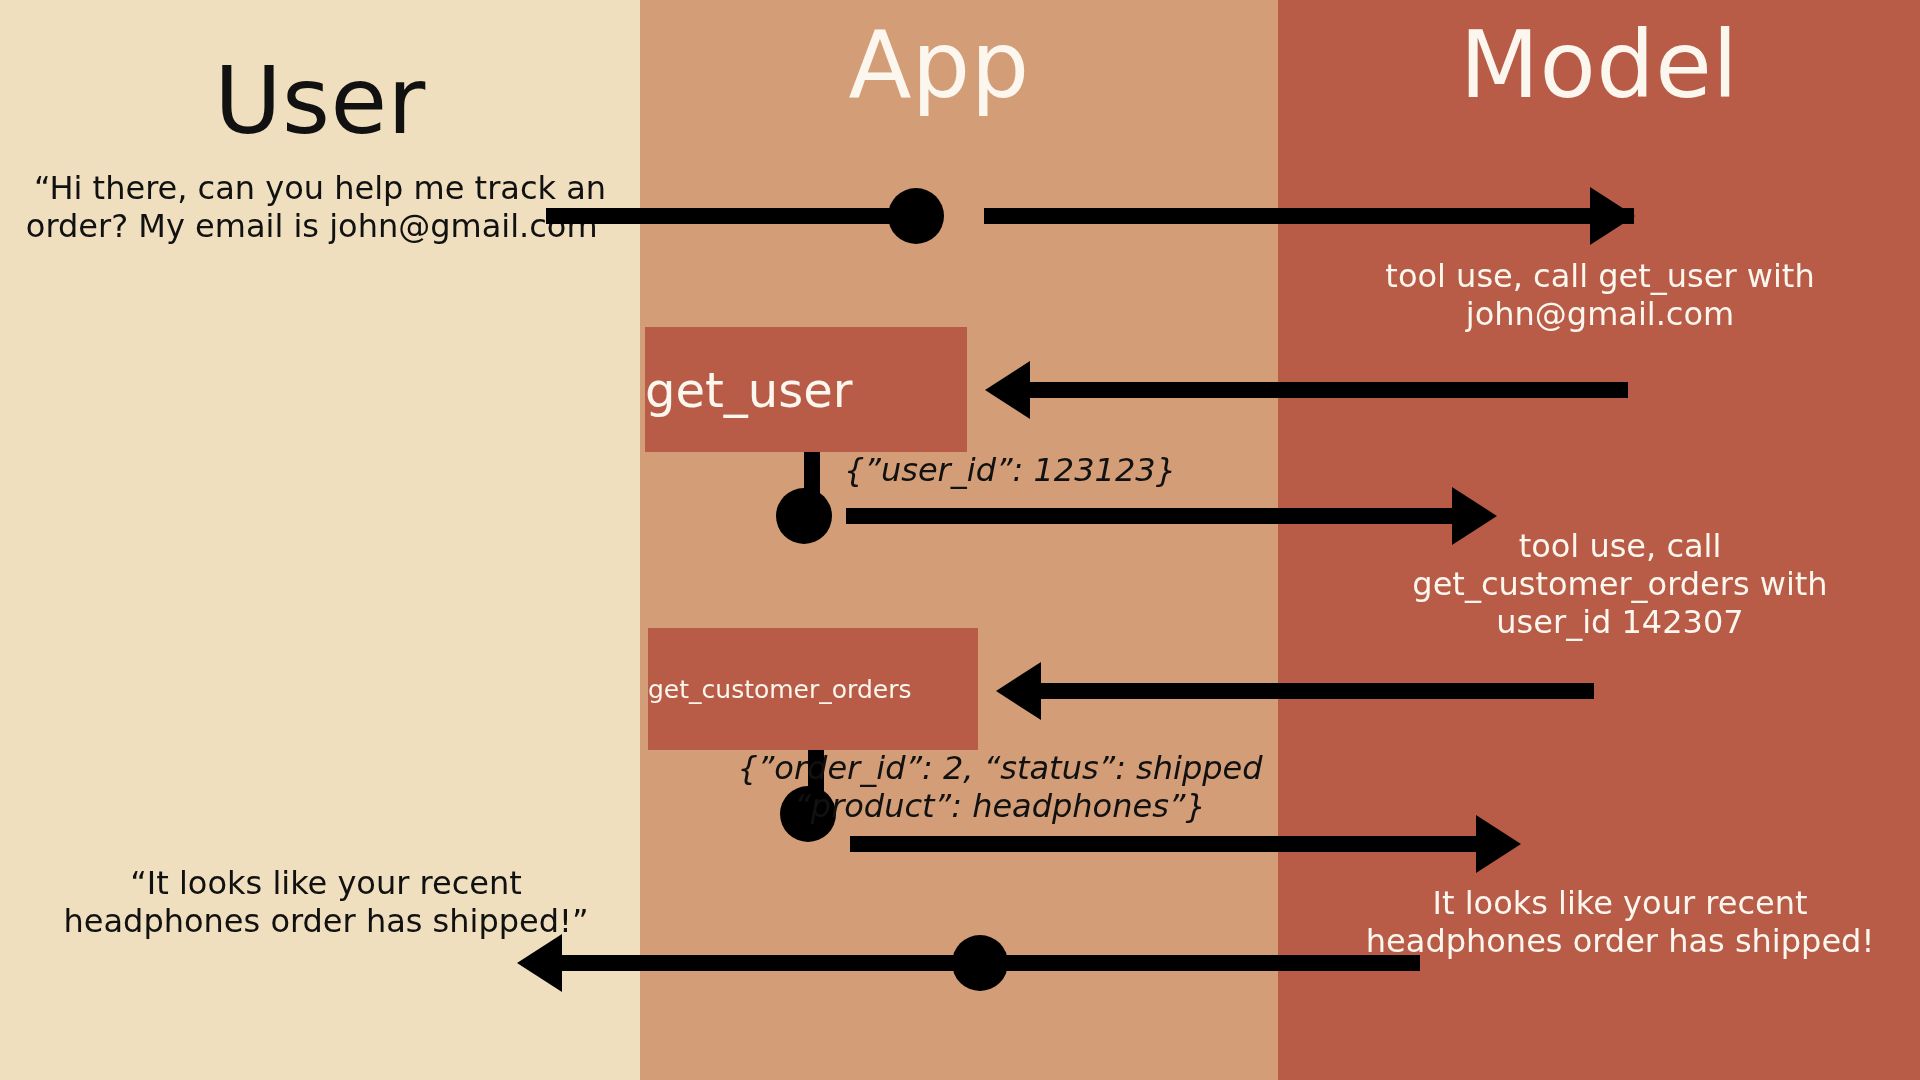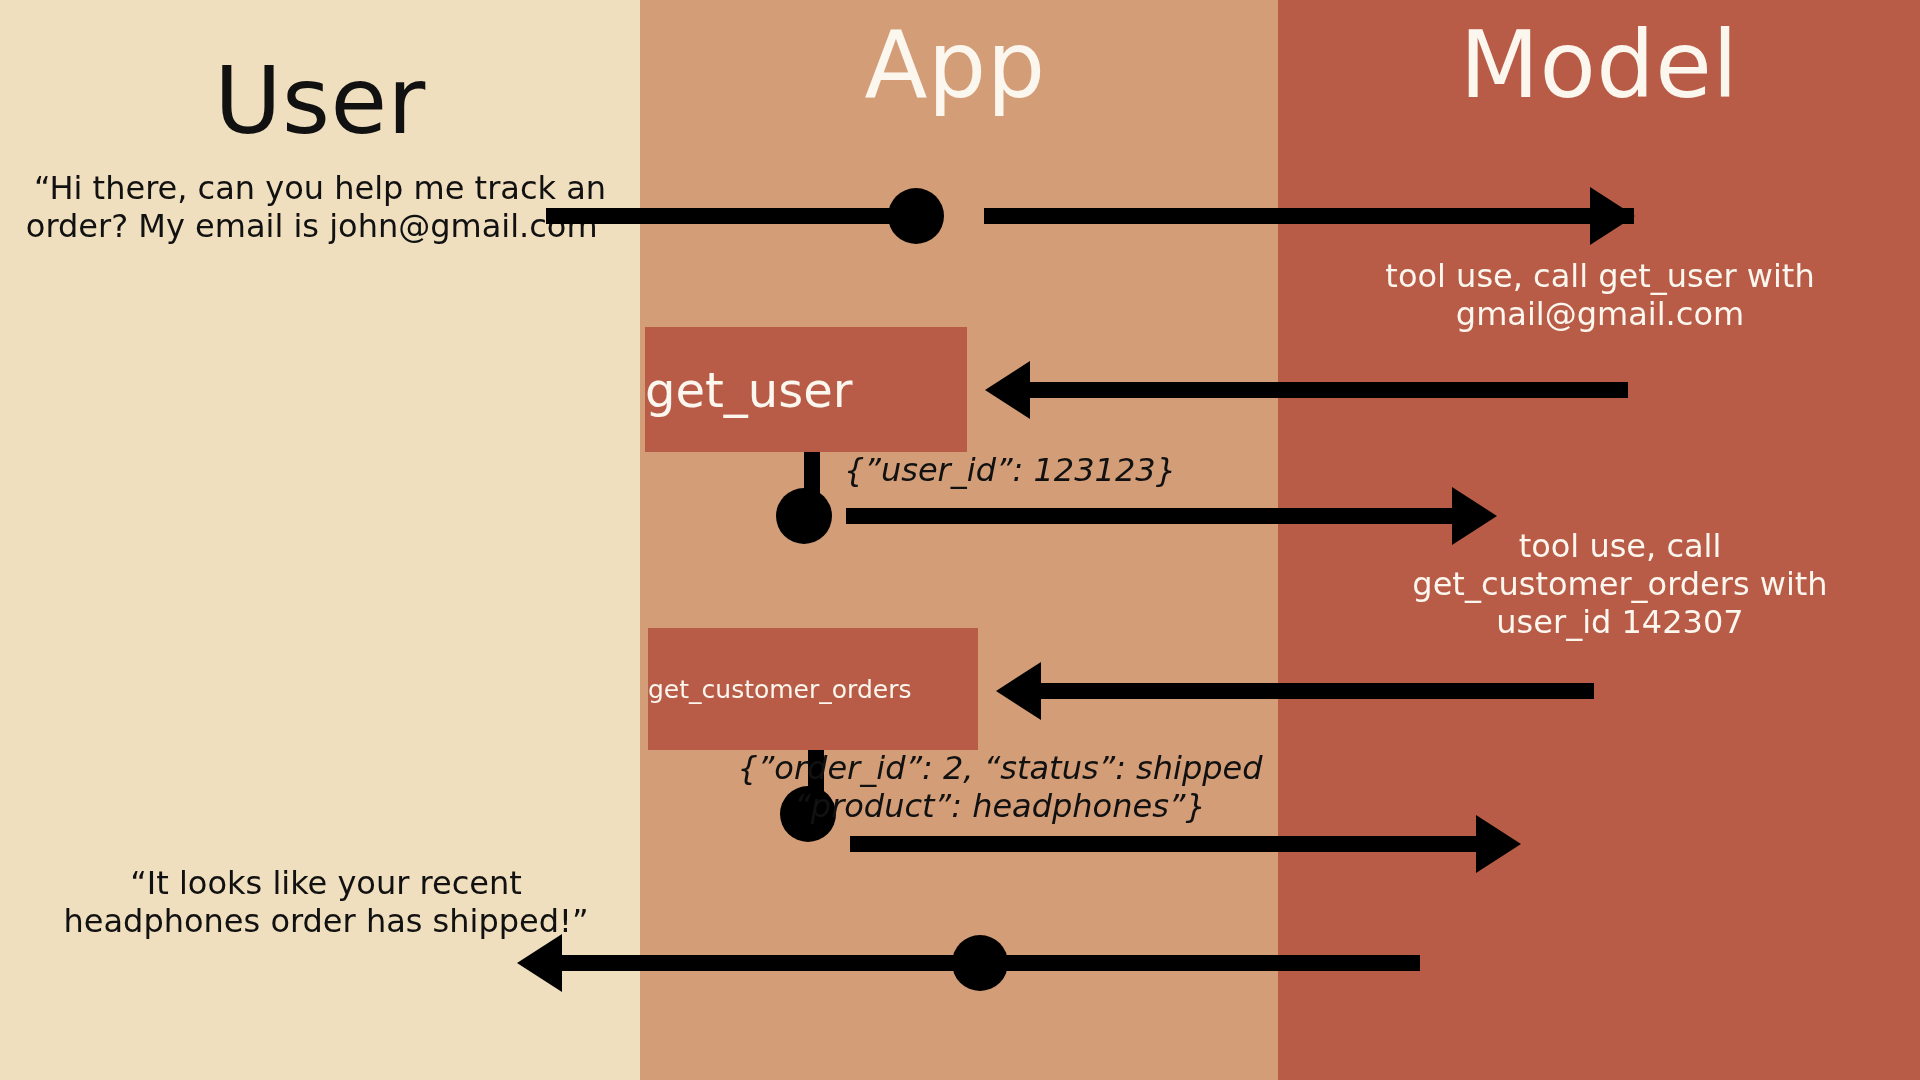--- a/index.html
+++ b/index.html
@@ -30,21 +30,21 @@
     position: absolute;
     top: 20px;
     text-align: center;
     font-size: 92px;
     line-height: 1.0;
     font-weight: 400;
     letter-spacing: 0.5px;
     white-space: nowrap;
   }
   .title-user  { left: 0px;    width: 640px; color: #111111; margin-top: 36px; }
-  .title-app   { left: 636px;  width: 638px; color: #FBF6EE; }
+  .title-app   { left: 620px;  width: 638px; color: #FBF6EE; }
   .title-model { left: 1278px; width: 642px; color: #FBF6EE; }
 
   
   .msg {
     position: absolute;
     text-align: center;
     font-size: 32px;
     line-height: 1.18;
     font-weight: 400;
   }
@@ -129,21 +129,21 @@
   <div class="lane-title title-app">App</div>
   <div class="lane-title title-model">Model</div>
 
   <div class="msg msg-dark msg-user-1">“Hi there, can you help me track an order? My email is john@gmail.com”</div>
 
   <div class="seg" style="left:546px;  top:208px; width:370px;"></div>
   <div class="node" style="left:888px;  top:188px;"></div>
   <div class="seg" style="left:984px;  top:208px; width:650px;"></div>
   <div class="arrow-r" style="left:1590px; top:187px;"></div>
 
-  <div class="msg msg-light msg-model-1">tool use, call get_user with gmail@gmail.com</div>
+  <div class="msg msg-light msg-model-1">tool use, call get_user with john@gmail.com</div>
 
   <div class="tool-box tool-box-1">
     <span>get_user</span>
   </div>
 
   <div class="arrow-l" style="left:985px;  top:361px;"></div>
   <div class="seg" style="left:1030px; top:382px; width:598px;"></div>
 
   <div class="vseg" style="left:804px;  top:452px; height:66px;"></div>
   <div class="node" style="left:776px;  top:488px;"></div>
@@ -161,20 +161,21 @@
   <div class="seg" style="left:1041px; top:683px; width:553px;"></div>
 
   <div class="vseg" style="left:808px;  top:750px; height:66px;"></div>
   <div class="node" style="left:780px;  top:786px;"></div>
   <div class="seg" style="left:850px;  top:836px; width:630px;"></div>
   <div class="arrow-r" style="left:1476px; top:815px;"></div>
 
   <div class="json-lbl json-2">{”order_id”: 2, “status”: shipped
 “product”: headphones”}</div>
 
+  <div class="msg msg-light msg-model-3">It looks like your recent headphones order has shipped!</div>
 
   <div class="seg" style="left:1000px; top:955px; width:420px;"></div>
   <div class="node" style="left:952px;  top:935px;"></div>
   <div class="seg" style="left:562px;  top:955px; width:400px;"></div>
   <div class="arrow-l" style="left:517px;  top:934px;"></div>
 
   <div class="msg msg-dark msg-user-2">“It looks like your recent headphones order has shipped!”</div>
 
 </div>
 

